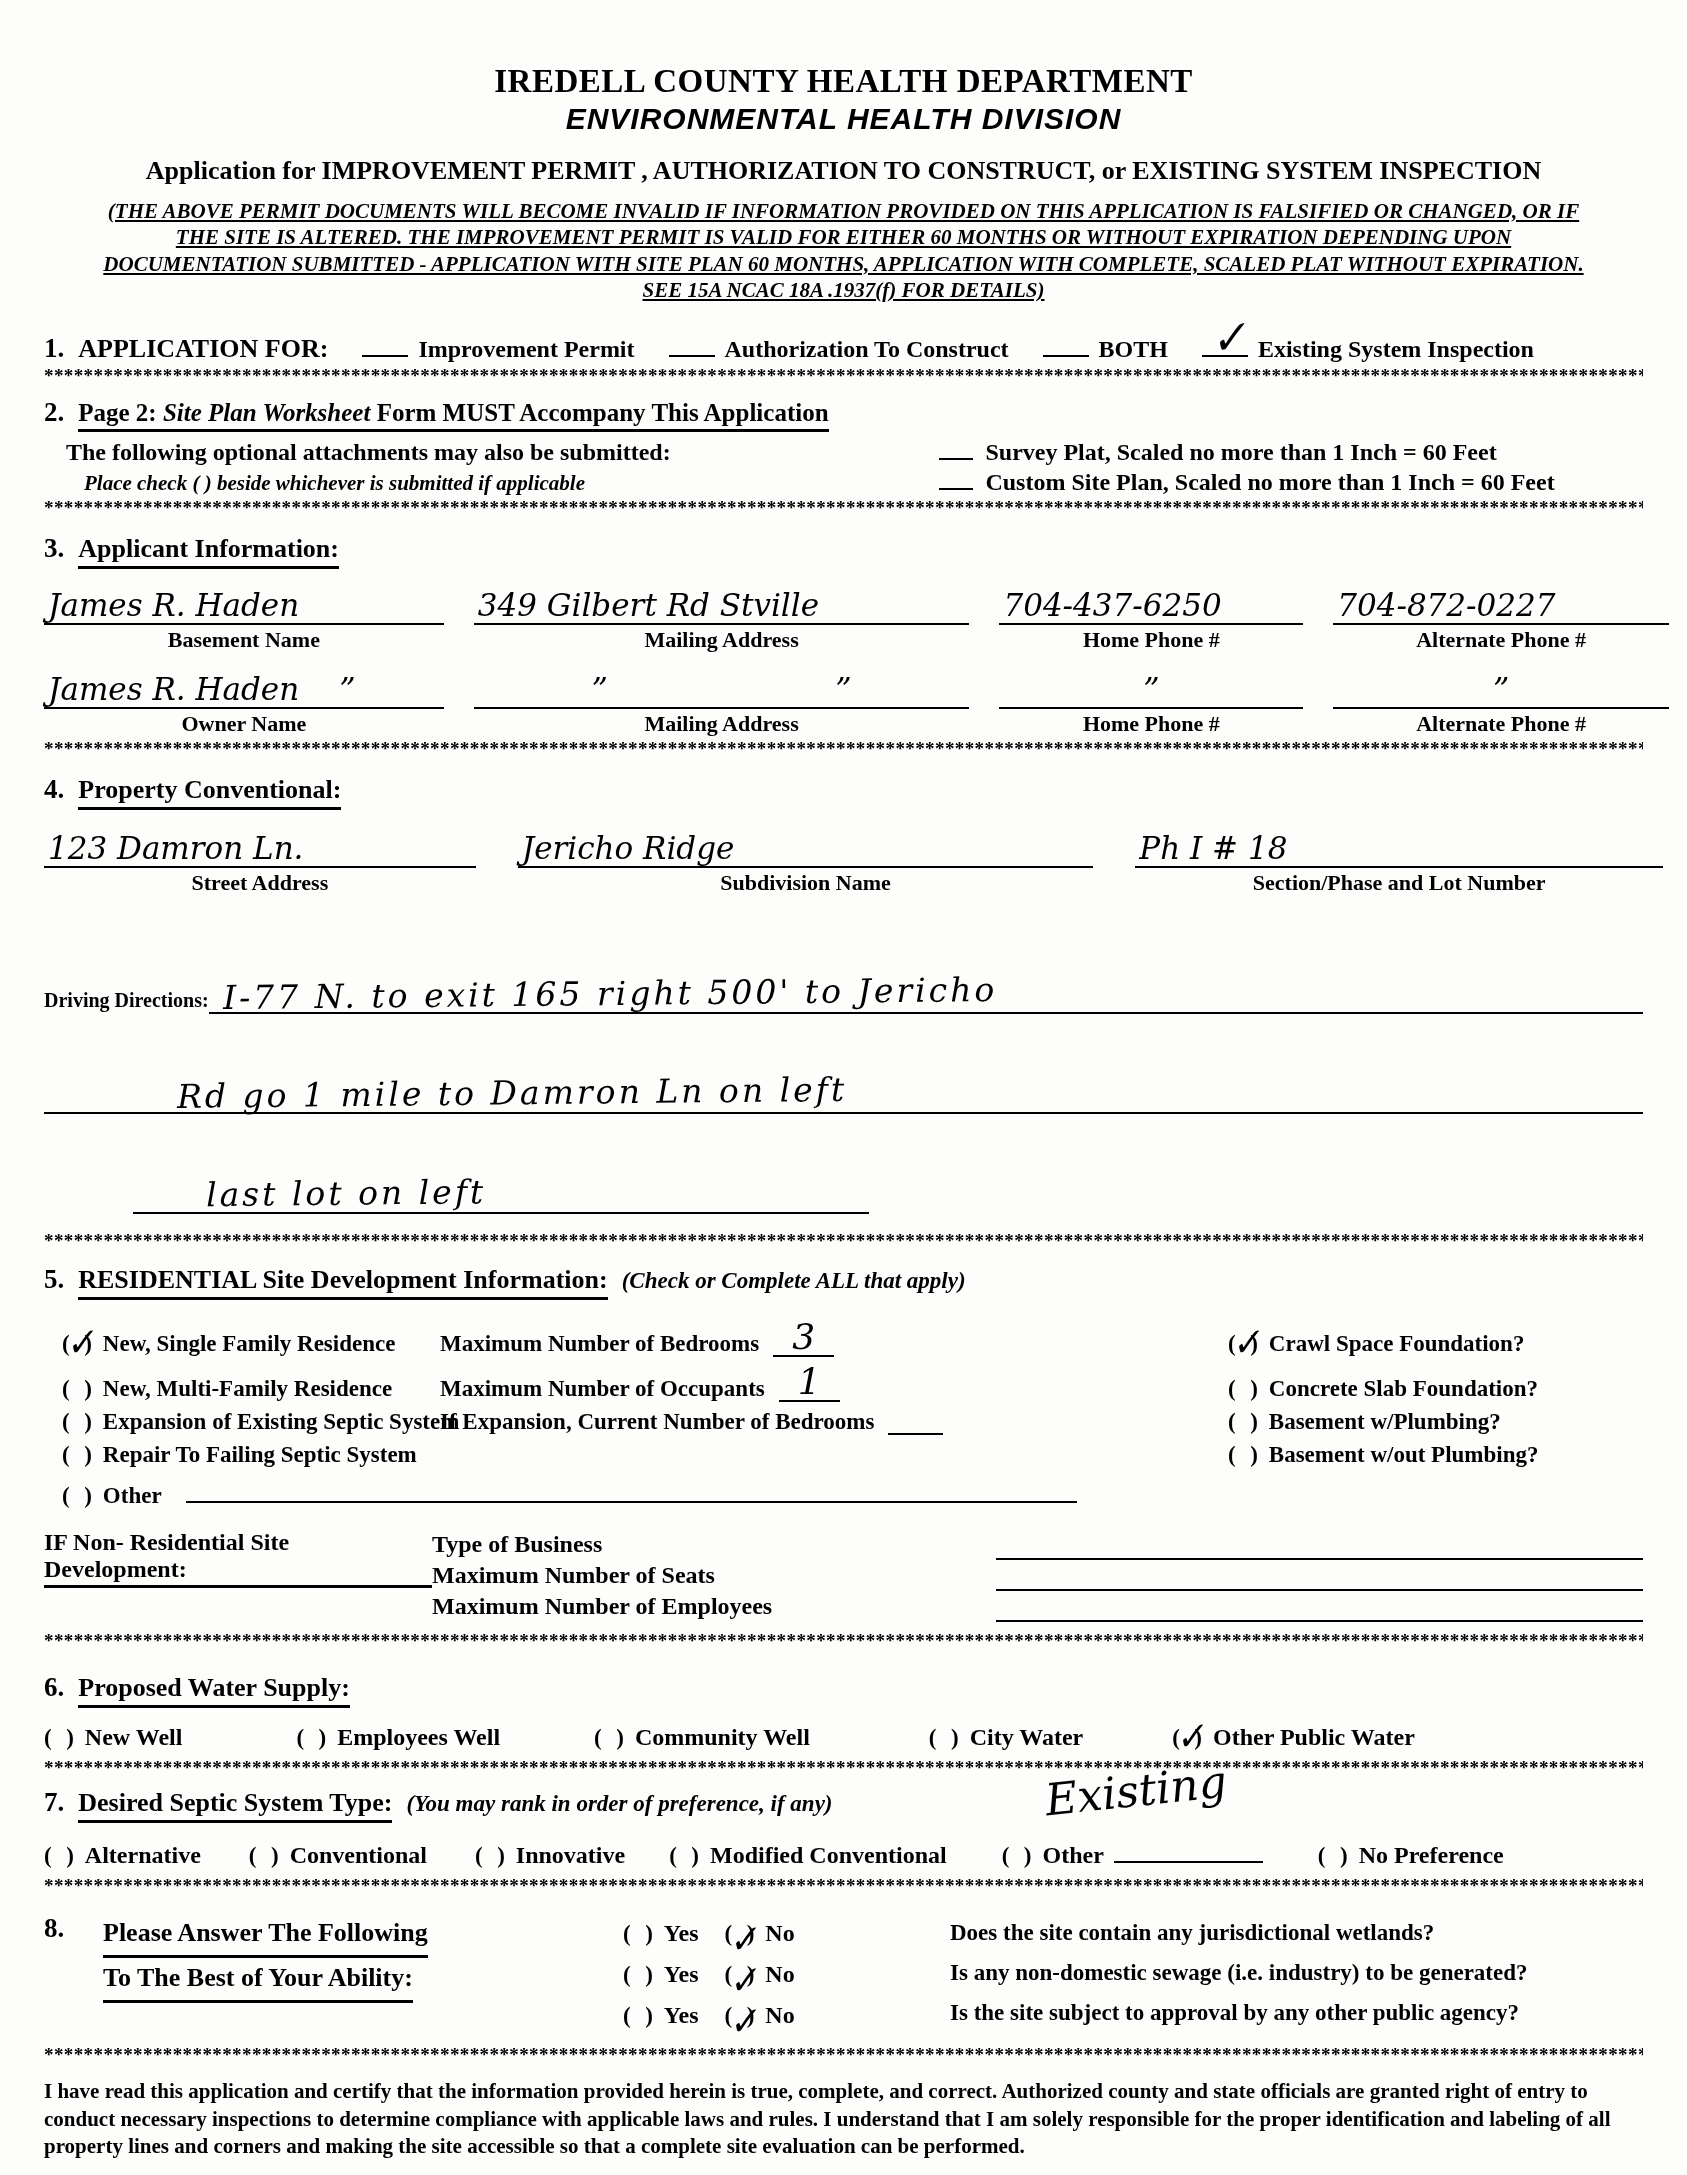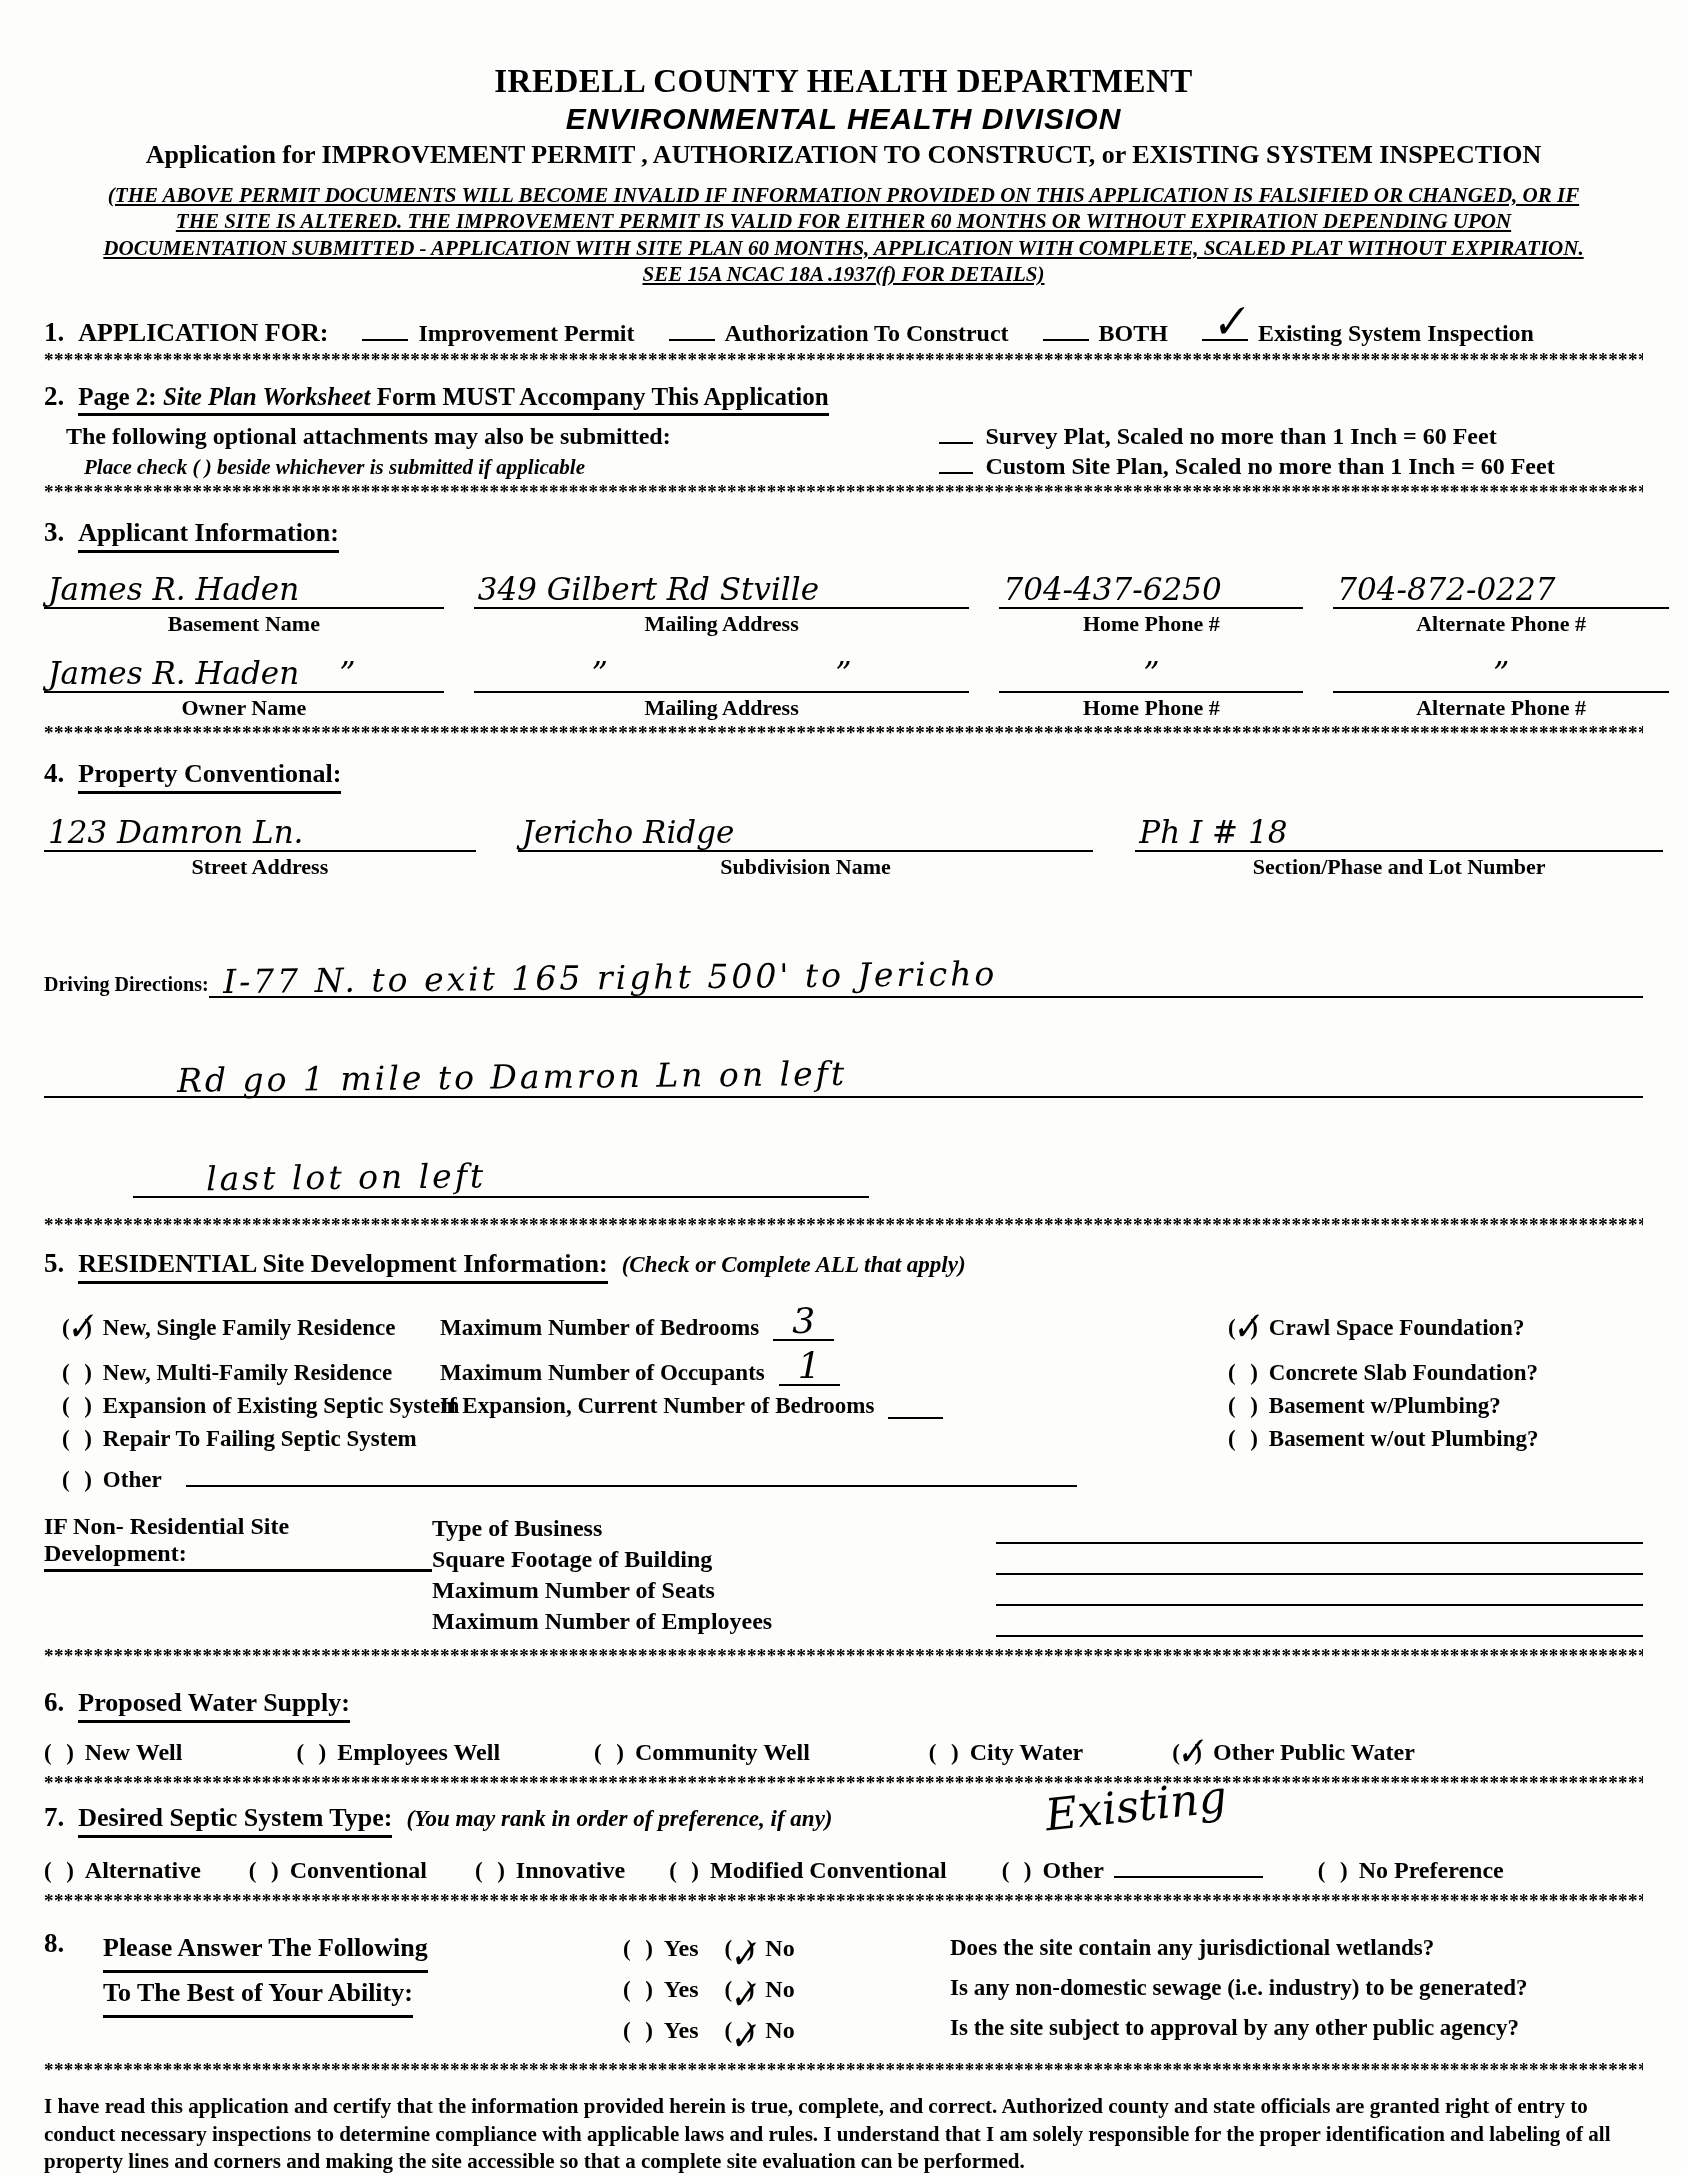--- a/index.html
+++ b/index.html
@@ -4,21 +4,21 @@
 <style>
   html,body{margin:0;padding:0;background:#e8e8e8;}
   .page{
     width:1687px;height:2175px;box-sizing:border-box;
     padding:63px 44px 0 44px;margin:0 auto;background:#fdfdfc;color:#000;
     font-family:"Liberation Serif",serif;font-weight:bold;position:relative;overflow:hidden;
   }
   
   .h-title{text-align:center;font-size:33px;letter-spacing:0.5px;}
   .h-sub{text-align:center;font-family:"Liberation Sans",sans-serif;font-style:italic;font-weight:bold;font-size:30px;letter-spacing:1px;margin-top:2px;}
-  .h-app{text-align:center;font-size:26px;margin-top:4px;}
+  .h-app{text-align:center;font-size:26px;margin-top:20px;}
   .disclaimer{margin-top:12px;text-align:center;font-style:italic;font-size:21px;line-height:1.25;}
   .disclaimer span{text-decoration:underline;}
   
   .stars{font-size:19px;letter-spacing:0.4px;white-space:nowrap;overflow:hidden;height:24px;margin-top:1px;}
   .snum{font-size:27px;margin-right:14px;}
   .useg{border-bottom:3px solid #000;padding-bottom:2px;display:inline-block;}
   .htxt{font-size:26px;}
   .it{font-style:italic;text-align:center;}
   .row{display:flex;align-items:flex-end;}
   .blank{display:inline-block;border-bottom:2.5px solid #000;}
@@ -319,24 +319,20 @@
   </div>
 
   <div class="nonres">
     <div class="nrh"><span class="useg">IF Non- Residential  Site Development:</span></div>
     <div class="nrrows">
       <div class="nrrow">
           <span class="nrlab">Type of Business</span>
           <span class="nrblank"></span>
         </div>
       <div class="nrrow">
-          <span class="nrlab">Square Footage of Building</span>
-          <span class="nrblank"></span>
-        </div>
-      <div class="nrrow">
           <span class="nrlab">Maximum Number of Seats</span>
           <span class="nrblank"></span>
         </div>
       <div class="nrrow">
           <span class="nrlab">Maximum Number of Employees</span>
           <span class="nrblank"></span>
         </div>
     </div>
   </div>
   <div class="stars" style="margin-top:8px;">************************************************************************************************************************************************************************************************************************************</div>

